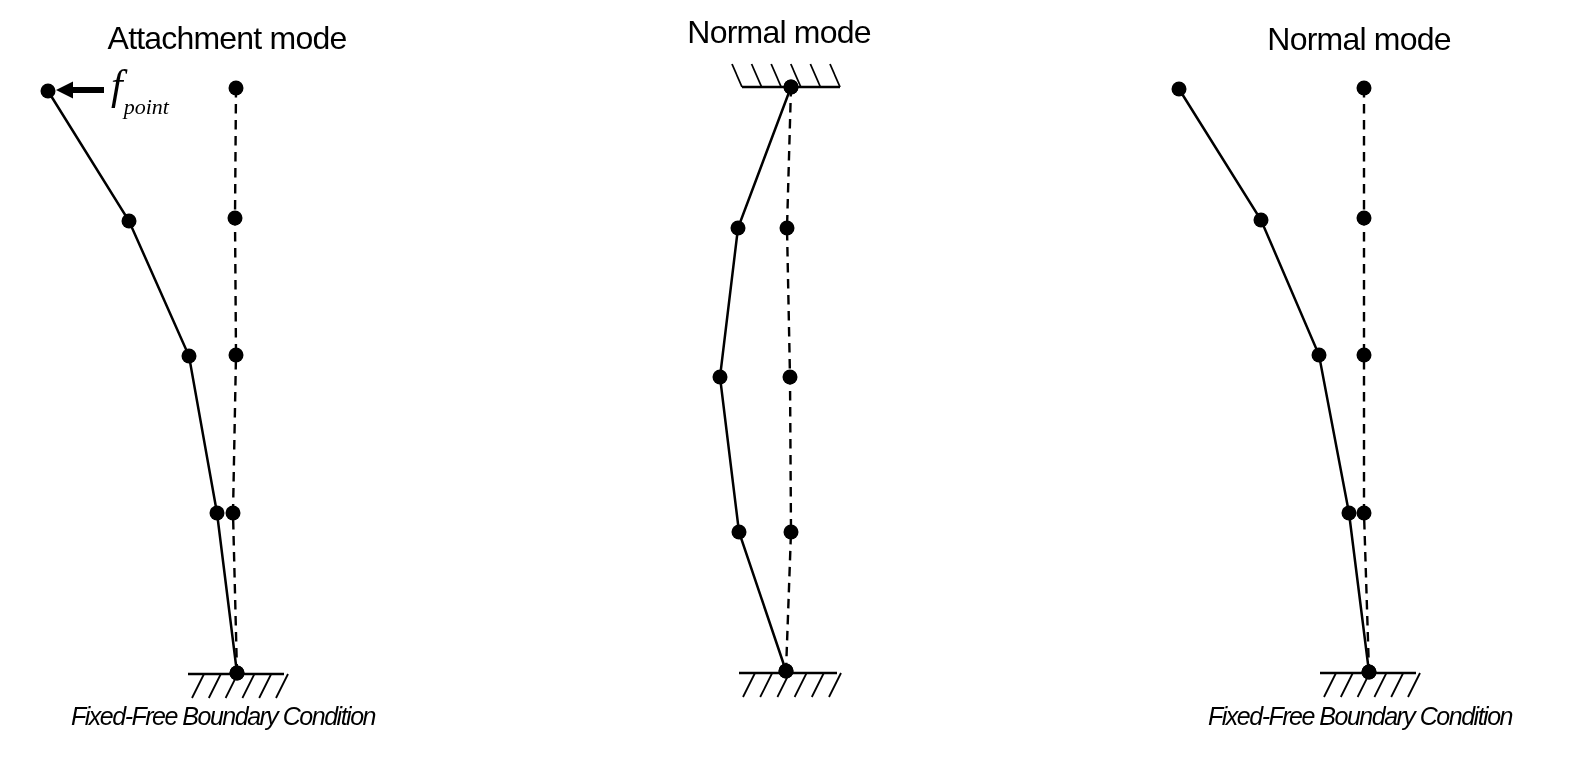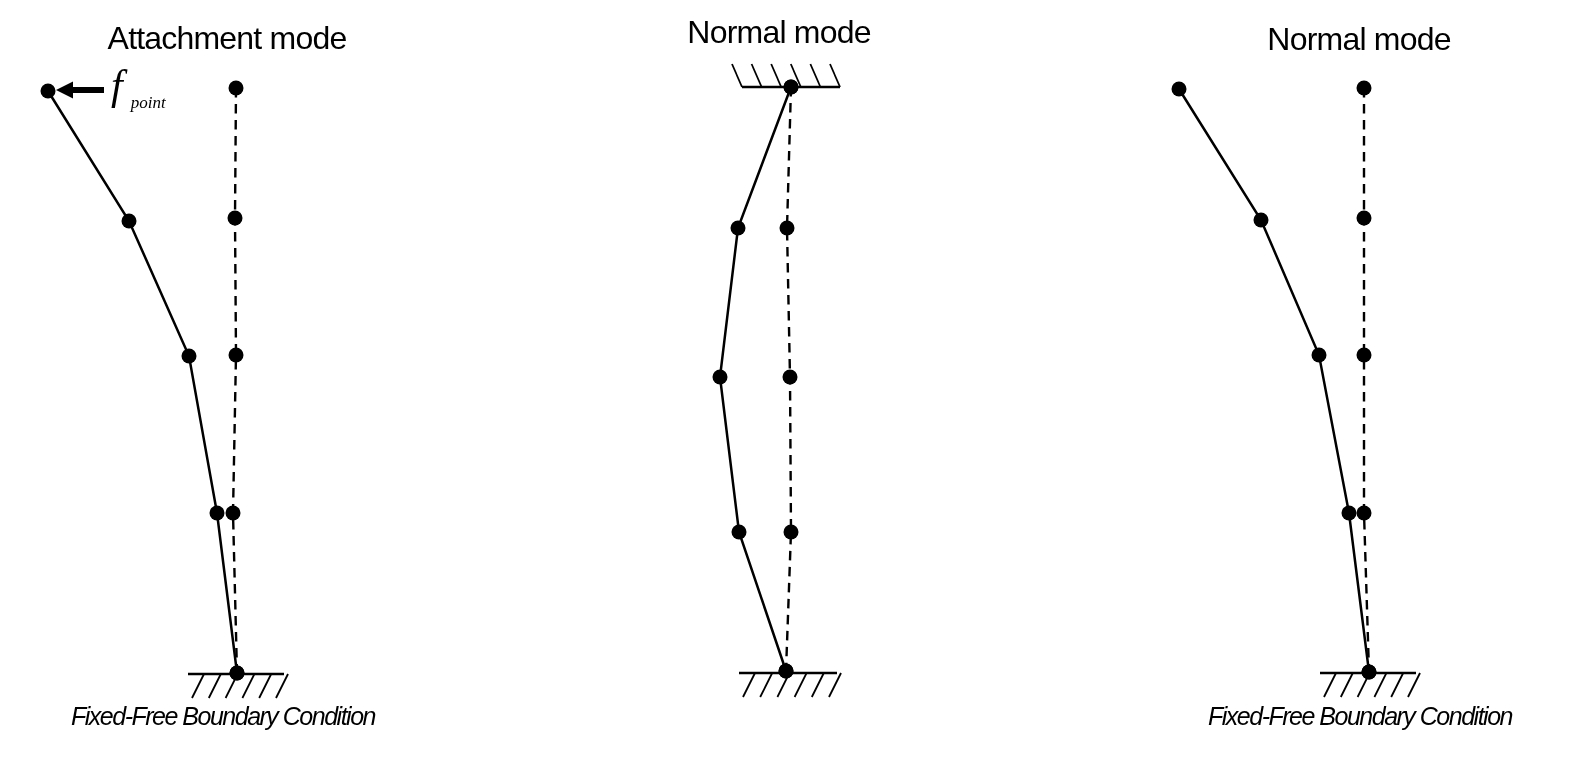--- a/index.html
+++ b/index.html
@@ -41,25 +41,24 @@
     white-space: nowrap;
     color: #000;
     font-family: "Liberation Serif", serif;
     font-style: italic;
     line-height: 1;
   }
   .force-label .fmain {
     font-size: 42px;
   }
   .force-label .fsub {
-    font-size: 17px;
+    font-size: 22px;
     position: relative;
-    top: 9px;
+    top: 15px;
     left: 1px;
-    margin-left: 7px;
   }
 </style>
 </head>
 <body>
 
 <div class="canvas">
 
   <svg id="diagram-svg" xmlns="http://www.w3.org/2000/svg" viewBox="0 0 1584 759">
       <polyline points="236,88 235,218 236,355 233,513 237,673" fill="none" stroke="#000000" stroke-width="2.4" stroke-dasharray="9.5 6.5"></polyline>
       <polyline points="48,91 129,221 189,356 217,513 237,673" fill="none" stroke="#000000" stroke-width="2.5"></polyline>

